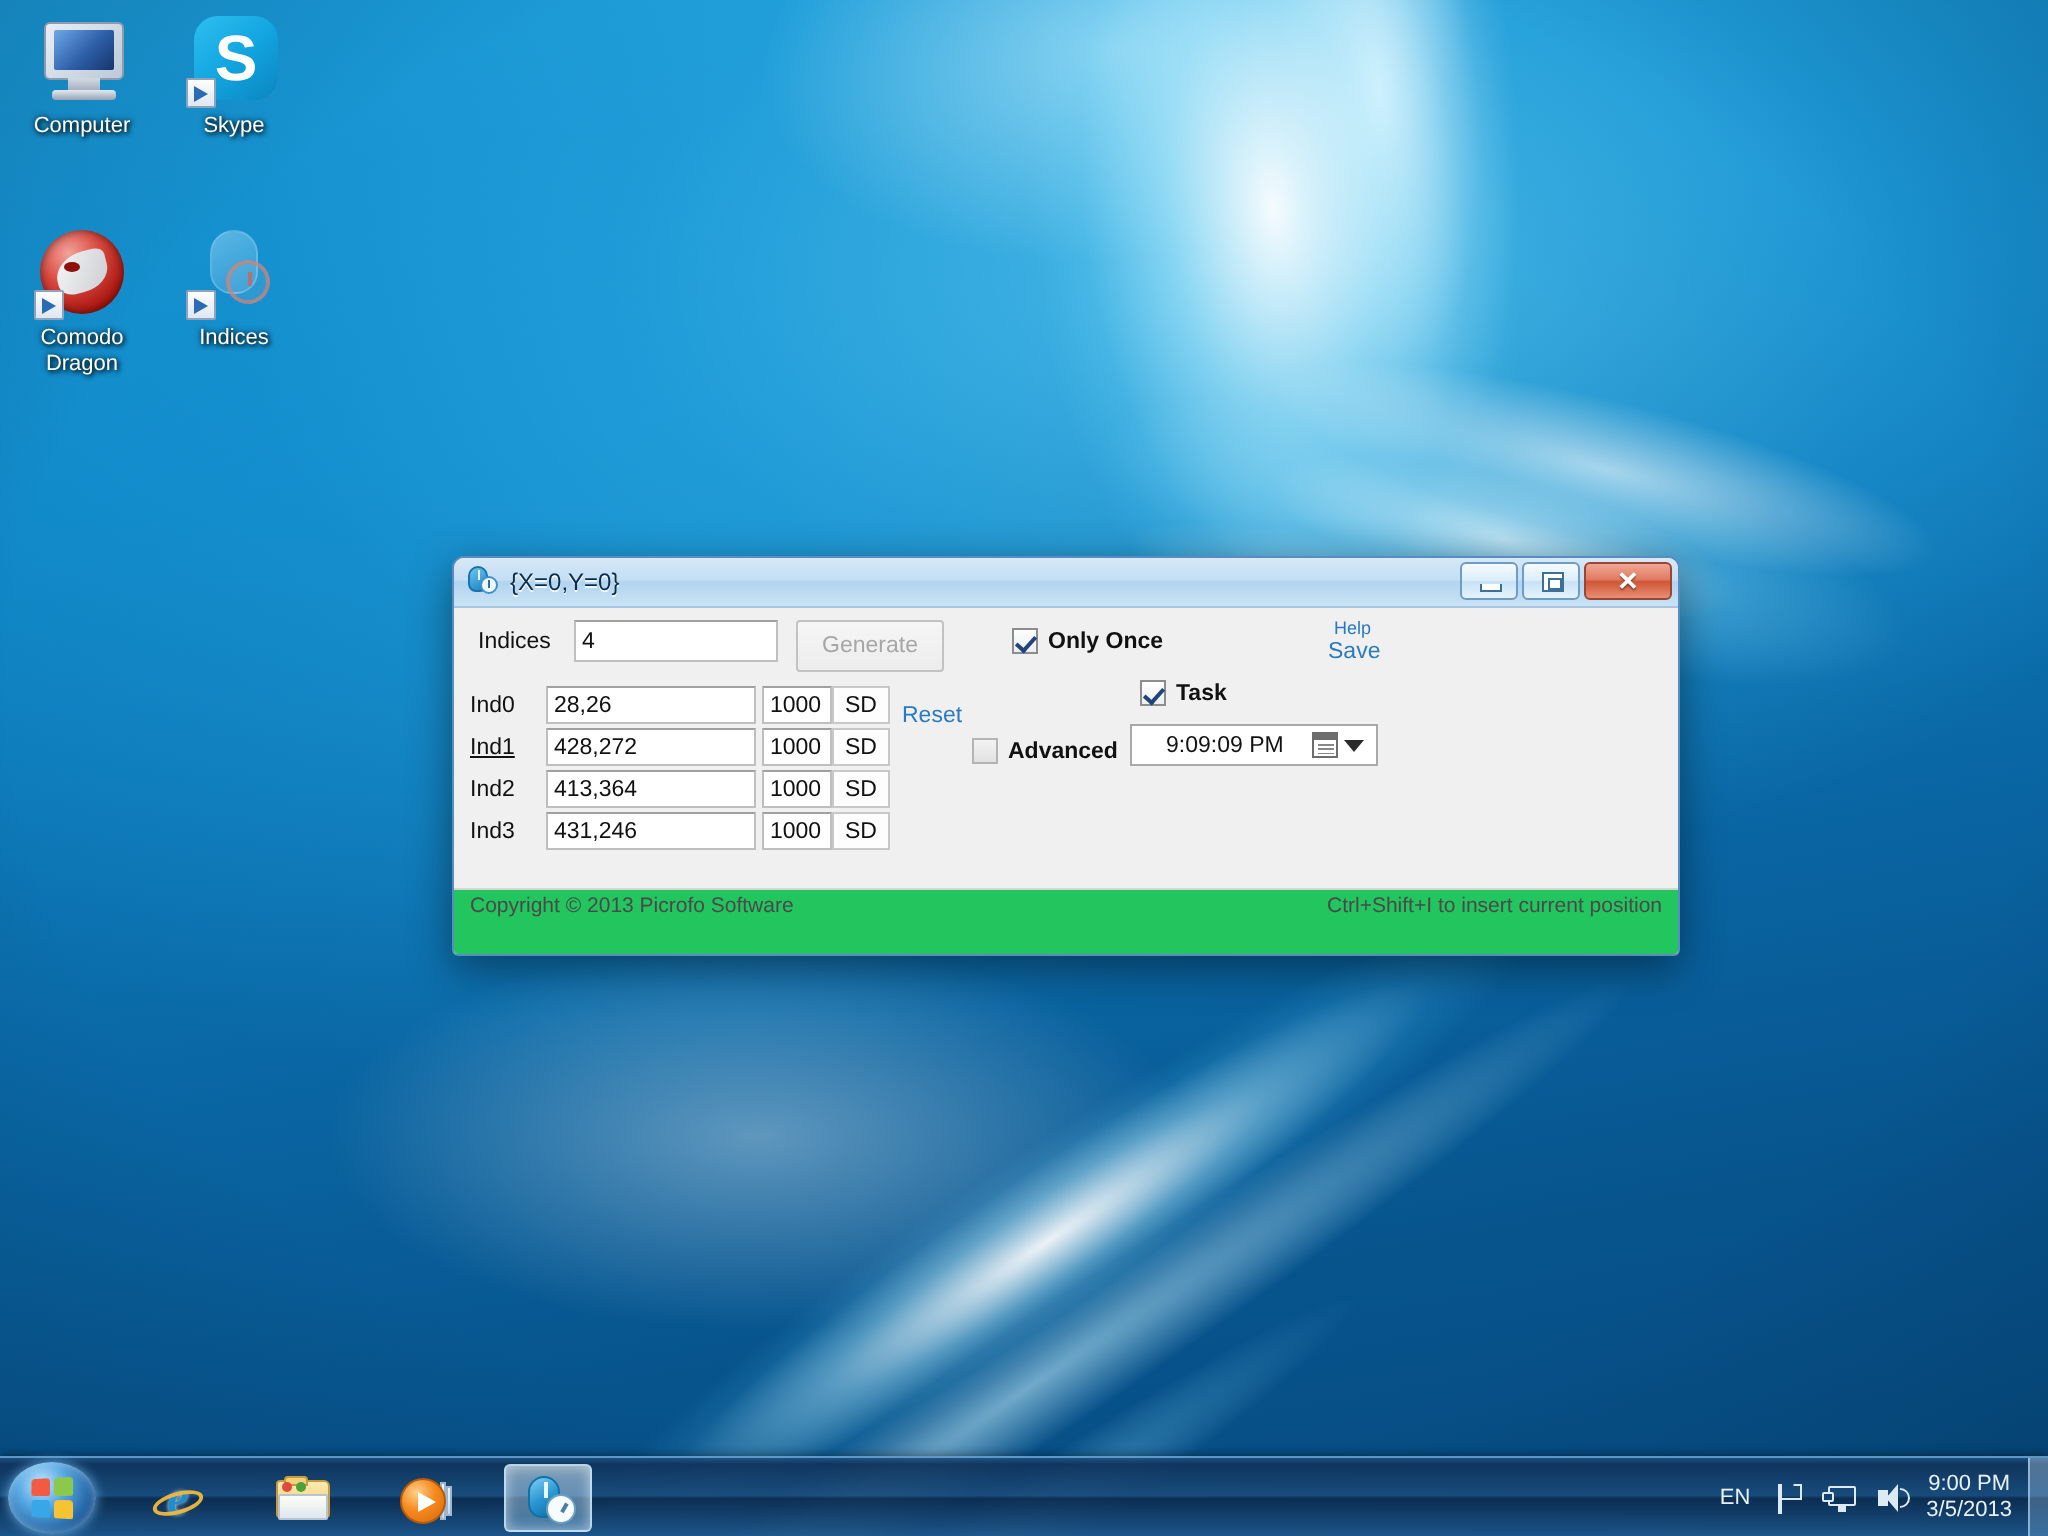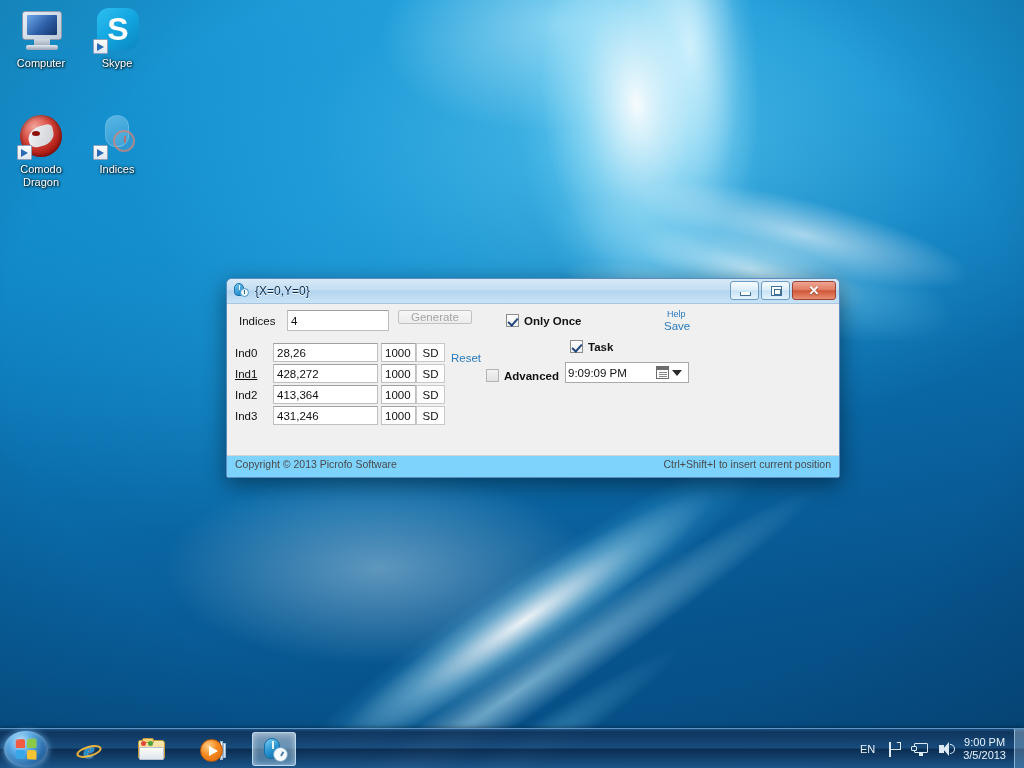--- a/index.html
+++ b/index.html
@@ -254,33 +254,33 @@
   .lnk.small { font-size:9px; }
 
   #time-picker {
     position:absolute;
     background:#fff;
     border:1px solid #a9a9a9;
     display:flex; align-items:center;
     font-size:11.5px; color:#111;
     cursor:default;
   }
-  #time-picker .tval { padding-left:2px; flex:1; }
+  #time-picker .tval { padding-left:17px; flex:1; }
   #tp-cal { width:13px; height:13px; border:1px solid #6d6d6d; background:#fff;
     position:relative; margin-right:3px; flex:0 0 auto; }
   #tp-cal::before { content:""; position:absolute; left:0; top:0; right:0; height:3px; background:#6d6d6d; }
   #tp-cal::after { content:""; position:absolute; left:2px; top:5px; width:8px; height:5px;
     background: repeating-linear-gradient(#888 0 1px, transparent 1px 2.2px); }
   #tp-arrow { width:0; height:0; margin-right:6px; flex:0 0 auto;
     border-left:5px solid transparent; border-right:5px solid transparent; border-top:6px solid #2b2b2b; }
 
   #status-bar {
-    position:absolute; left:0; right:0; bottom:0; height:23px;
+    position:absolute; left:0; right:0; bottom:0; height:34px;
     border-top:1px solid #d5d5d5;
-    background:#7dd3fc;
+    background:#22c55e;
     font-size:10.5px; color:#4a4a4a;
   }
   #copyright { position:absolute; left:8px; top:2px; white-space:nowrap; }
   #hint { position:absolute; right:8px; top:2px; white-space:nowrap; }
 
   
   #taskbar {
     position:absolute; left:0; bottom:0; width:1024px; height:40px;
     background: linear-gradient(rgba(30,80,130,0.92) 0%, rgba(16,52,92,0.95) 8%, rgba(26,76,124,0.92) 48%, rgba(12,44,80,0.95) 52%, rgba(30,86,138,0.92) 100%);
     border-top: 1px solid rgba(150,205,245,0.55);
@@ -451,21 +451,21 @@
         <div class="win-btn close">
             <div class="wb-close">✕</div>
           </div>
       </div>
     </div>
 
     <div id="client">
 
       <div class="lbl-txt" style="left:12px; top:11px;">Indices</div>
       <div class="tbox" style="left:60px; top:6px; width:102px; height:21px;">4</div>
-      <div class="btn disabled" style="left:171px; top:6px; width:74px; height:14px;">Generate</div>
+      <div class="btn disabled" style="left:171px; top:6px; width:74px; height:26px;">Generate</div>
 
       <div class="chk on" style="left:279px; top:10px;">
         <span class="box"></span>
         <span class="ctext">Only Once</span>
       </div>
 
       <div class="lnk small" style="left:440px; top:5px;">Help</div>
       <div class="lnk" style="left:437px; top:16px;">Save</div>
 
       <div>

